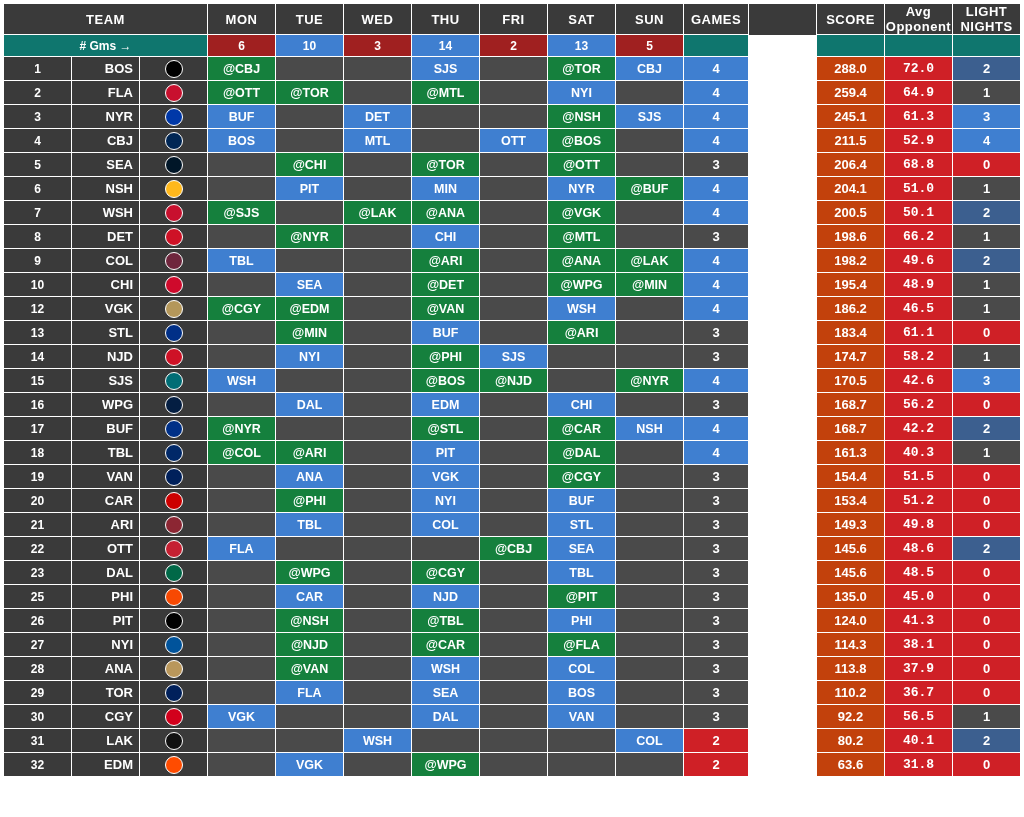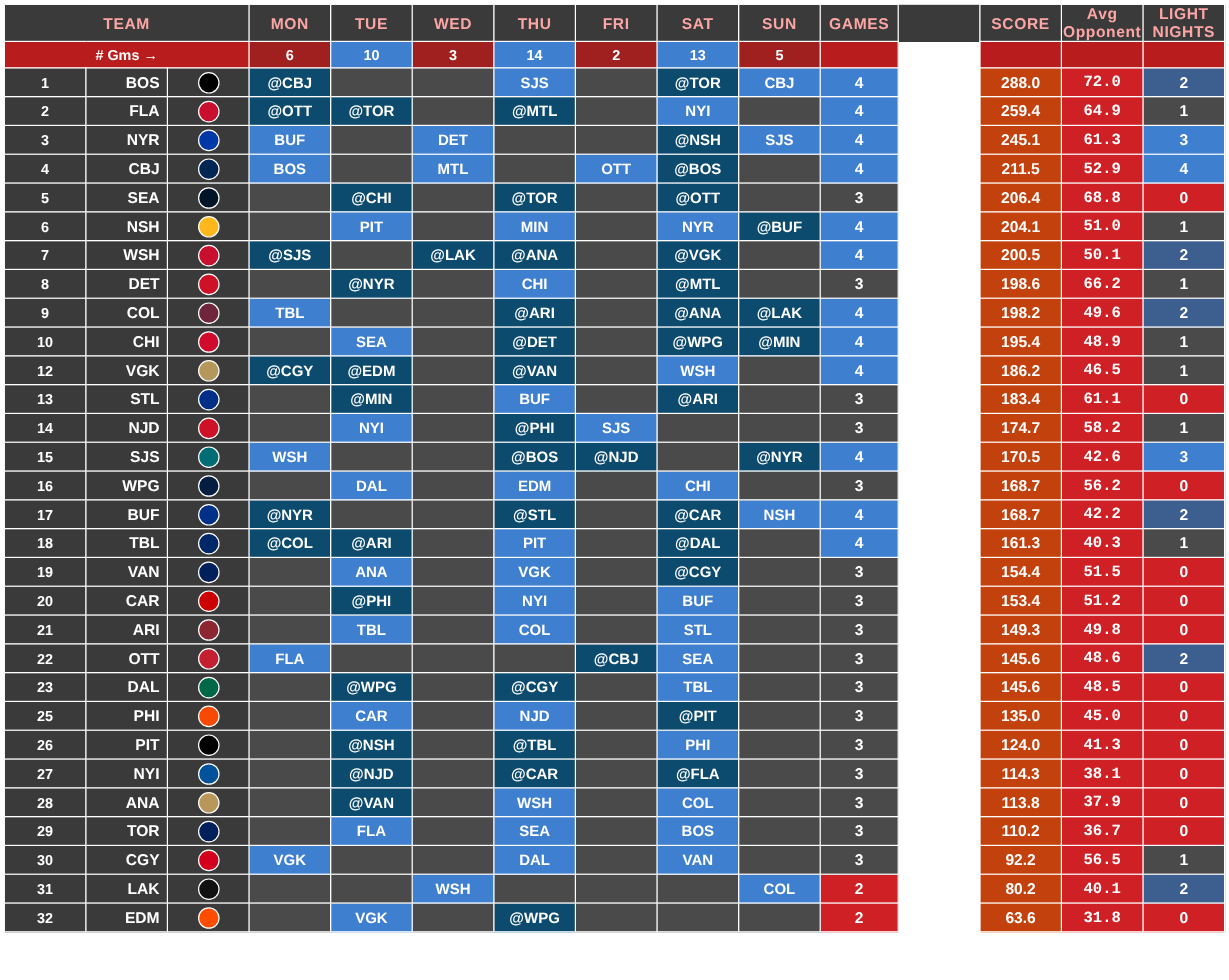--- a/index.html
+++ b/index.html
@@ -1,30 +1,30 @@
 <!DOCTYPE html>
 <html><head>
 <meta charset="utf-8">
 <style>
   html,body{margin:0;padding:0;background:#ffffff;}
   body{font-family:"Liberation Sans", sans-serif;}
   #wrap{width:1024px;height:817px;position:relative;background:#ffffff;overflow:hidden;}
   table{border-collapse:collapse;table-layout:fixed;width:1018px;margin:3px;}
   td,th{padding:0;margin:0;border:1px solid #ffffff;text-align:center;vertical-align:middle;color:#ffffff;font-weight:bold;}
-  .hdr th{background:#3a3a3a;color:#fca5a5;font-size:13px;height:26px;letter-spacing:.5px;}
+  .hdr th{background:#3a3a3a;color:#ffffff;font-size:13px;height:26px;letter-spacing:.5px;}
   .hdr2 td{height:21px;font-size:12px;}
-  .gms-lbl{background:#b91c1c;color:#ffffff;font-size:12px;}
+  .gms-lbl{background:#0f766e;color:#ffffff;font-size:12px;}
   .cnt-red{background:#a02020;}
   .cnt-blue{background:#3f7fd0;}
   .rank{background:#3a3a3a;font-size:12px;width:24px;}
   .team{background:#3a3a3a;font-size:13px;width:44px;text-align:right;padding-right:6px;}
   .logo{background:#3a3a3a;width:26px;}
   .day{height:23px;font-size:12.5px;background:#4a4a4a;}
   .home{background:#3f7fd0;}
-  .away{background:#0c4a6e;}
+  .away{background:#15803d;}
   .empty{background:#4a4a4a;}
   .games{background:#3f7fd0;font-size:13px;width:64px;}
   .games.g3{background:#4a4a4a;}
   .games.g2{background:#cf2026;}
   .score{background:#c2410c;font-size:13px;width:62px;}
   .avgopp{background:#cf2026;font-size:13px;width:76px;font-family:Liberation Mono, monospace;}
   .lights{font-size:13px;width:62px;background:#cf2026;}
   .l1{background:#4a4a4a;}
   .l2{background:#3c5f8f;}
   .l3{background:#3f7fd0;}

